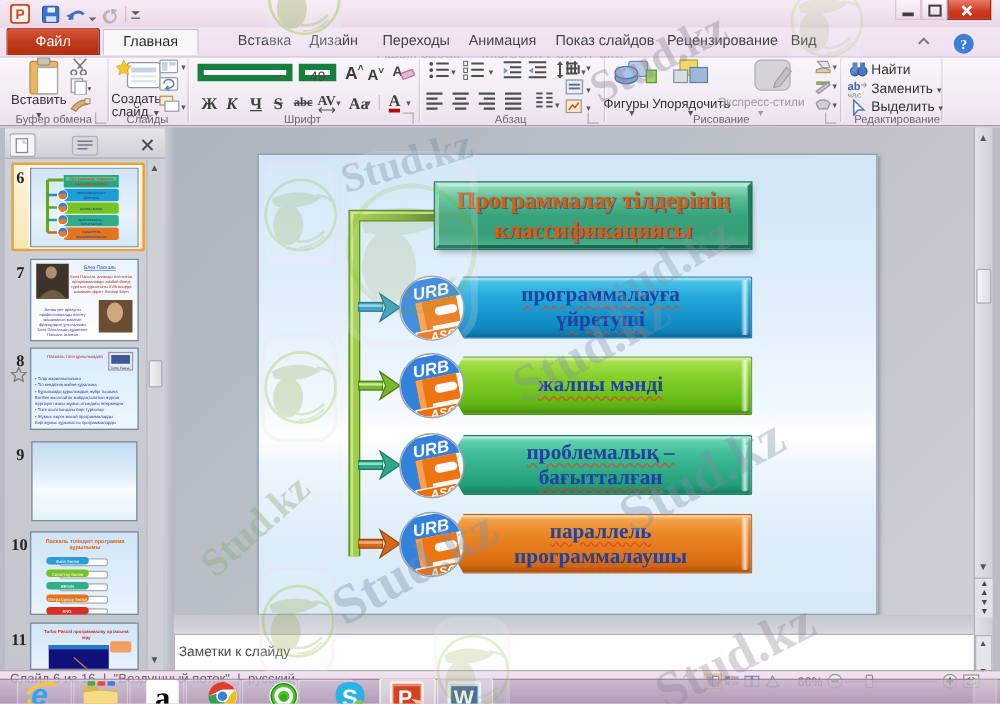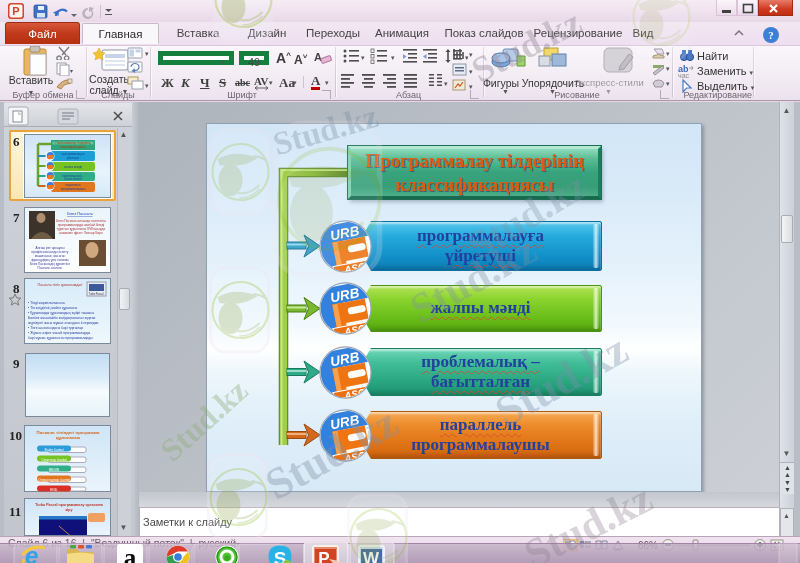--- a/index.html
+++ b/index.html
@@ -79,21 +79,21 @@
 <div id="btnclose" class="abs winbtn"></div>
 <svg class="abs" style="left:716px;top:0" width="80" height="17">
   <rect x="6" y="10" width="9" height="3" fill="#3f3f3f"></rect>
   <rect x="27.5" y="4.5" width="9" height="8" fill="none" stroke="#3f3f3f" stroke-width="1.6"></rect>
   <path d="M 54 5 l 7 7 M 61 5 l -7 7" stroke="#fff" stroke-width="2.2"></path>
 </svg>
 
 <div id="tabrow" class="abs"></div>
 <div id="tab-file" class="abs tab">Файл</div>
 <div id="tab-home" class="abs tab" style="left:82px;width:77px;">Главная</div>
-<div class="abs tab" style="left:163px;width:70px;">Вставка</div>
+<div class="abs tab" style="left:163px;width:70px;text-align:right;">Вставка</div>
 <div class="abs tab" style="left:236px;width:62px;">Дизайн</div>
 <div class="abs tab" style="left:300px;width:66px;">Переходы</div>
 <div class="abs tab" style="left:368px;width:68px;">Анимация</div>
 <div class="abs tab" style="left:438px;width:92px;">Показ слайдов</div>
 <div class="abs tab" style="left:531px;width:94px;">Рецензирование</div>
 <div class="abs tab" style="left:625px;width:36px;">Вид</div>
 <svg class="abs" style="left:731px;top:26px" width="60" height="18">
   <path d="M 4 9 l 4 -4 4 4" stroke="#777" stroke-width="1.5" fill="none"></path>
   <circle cx="40" cy="9" r="8" fill="#3e7fd6"></circle>
   <text x="40" y="13" font-size="11" font-weight="bold" fill="#fff" text-anchor="middle" font-family="Liberation Serif">?</text>

